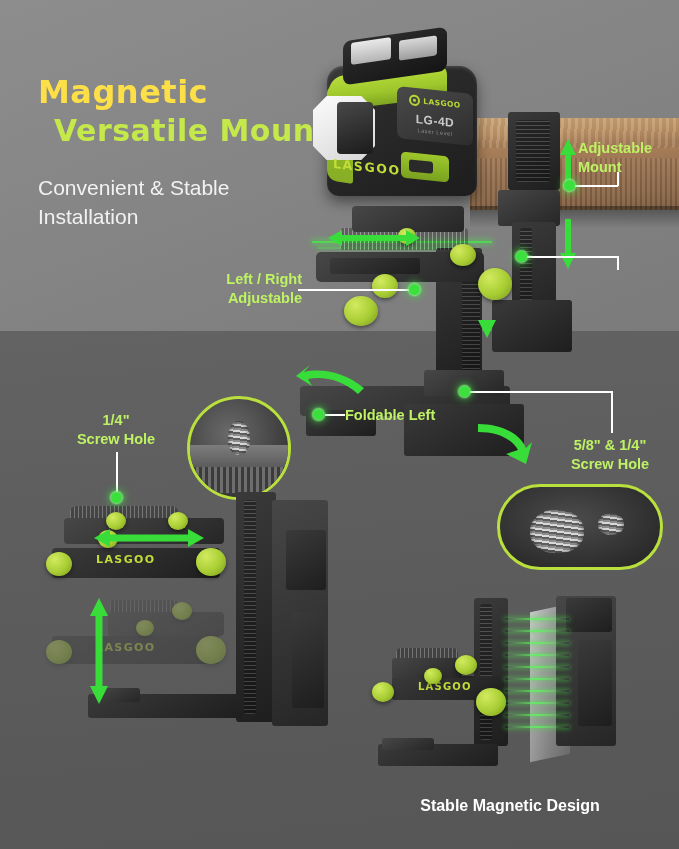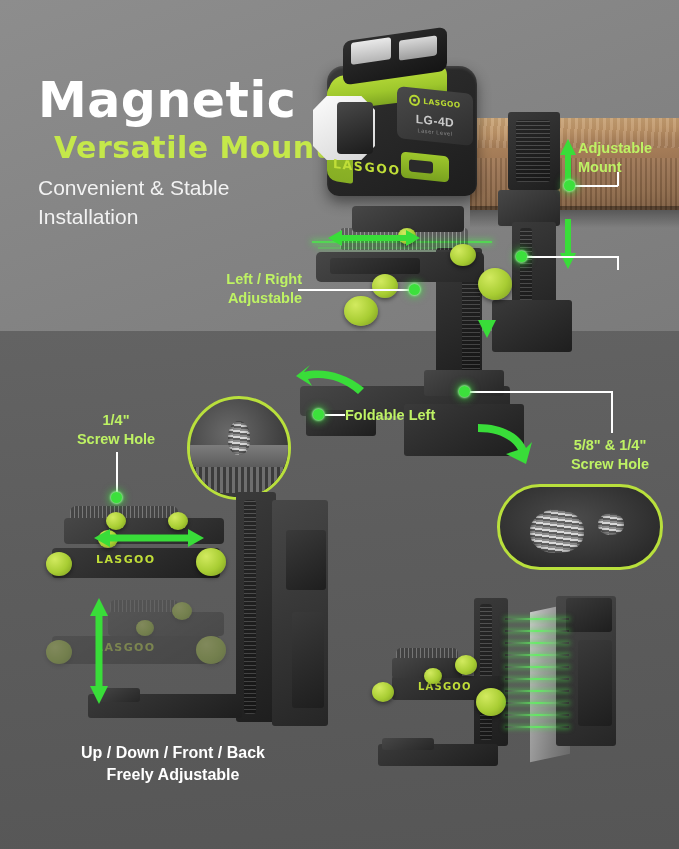--- a/index.html
+++ b/index.html
@@ -38,21 +38,21 @@
       rgba(0,0,0,.13) 0 2px, rgba(255,255,255,.05) 2px 5px);
   }
   .wood-shadow {
     position:absolute; left:470px; top:206px; width:209px; height:22px;
     background: linear-gradient(180deg, rgba(0,0,0,.38), rgba(0,0,0,0));
   }
 
   
   .headline { position: absolute; left: 38px; top: 76px; }
   .h-line1 {
-    font-size: 49px; font-weight: 700; color: #ffffff; letter-spacing: .5px;
+    font-size: 32px; font-weight: 700; color: #fde047; letter-spacing: .5px;
     line-height: 1.0; font-family: "DejaVu Sans", sans-serif;
   }
   .h-line2 {
     font-size: 30px; font-weight: 700; color: #c5e84a; letter-spacing: .5px;
     line-height: 1.5; margin-left: 16px; font-family: "DejaVu Sans", sans-serif;
   }
   .subhead {
     position: absolute; left: 38px; top: 174px;
     font-size: 21px; font-weight: 400; color: #f2f2f2; line-height: 1.38;
     max-width: 290px;
@@ -402,24 +402,20 @@
     <svg width="114" height="22" viewBox="0 0 114 22">
       <path d="M2 11 L18 2 L18 7.5 L96 7.5 L96 2 L112 11 L96 20 L96 14.5 L18 14.5 L18 20 Z" fill="#39dd39"></path>
     </svg>
   </div>
   <div class="arrow" style="left:88px; top:598px;">
     <svg width="22" height="106" viewBox="0 0 22 106">
       <path d="M11 0 L20 18 L14.5 18 L14.5 88 L20 88 L11 106 L2 88 L7.5 88 L7.5 18 L2 18 Z" fill="#39dd39"></path>
     </svg>
   </div>
 
-  <div class="caption" style="left:28px; top:742px; width:290px;">
-    <div>Up / Down / Front / Back</div>
-    <div>Freely Adjustable</div>
-  </div>
 
   <div>
 
     <div class="plate" style="left:530px; top:608px; width:40px; height:150px; transform:skewY(-12deg);"></div>
 
     <div class="blk-l" style="left:556px; top:596px; width:60px; height:150px;"></div>
     <div class="blk" style="left:566px; top:598px; width:46px; height:34px;"></div>
     <div class="blk" style="left:578px; top:640px; width:34px; height:86px;"></div>
 
     <div class="blk" style="left:474px; top:598px; width:34px; height:148px;"></div>
@@ -444,14 +440,15 @@
   <div class="mag-line" style="left:505px; top:630px; width:64px;"></div>
   <div class="mag-line" style="left:505px; top:642px; width:64px;"></div>
   <div class="mag-line" style="left:505px; top:654px; width:64px;"></div>
   <div class="mag-line" style="left:505px; top:666px; width:64px;"></div>
   <div class="mag-line" style="left:505px; top:678px; width:64px;"></div>
   <div class="mag-line" style="left:505px; top:690px; width:64px;"></div>
   <div class="mag-line" style="left:505px; top:702px; width:64px;"></div>
   <div class="mag-line" style="left:505px; top:714px; width:64px;"></div>
   <div class="mag-line" style="left:505px; top:726px; width:64px;"></div>
 
+  <div class="caption" style="left:370px; top:795px; width:280px;">Stable Magnetic Design</div>
 
 </div>
 
 </body></html>

